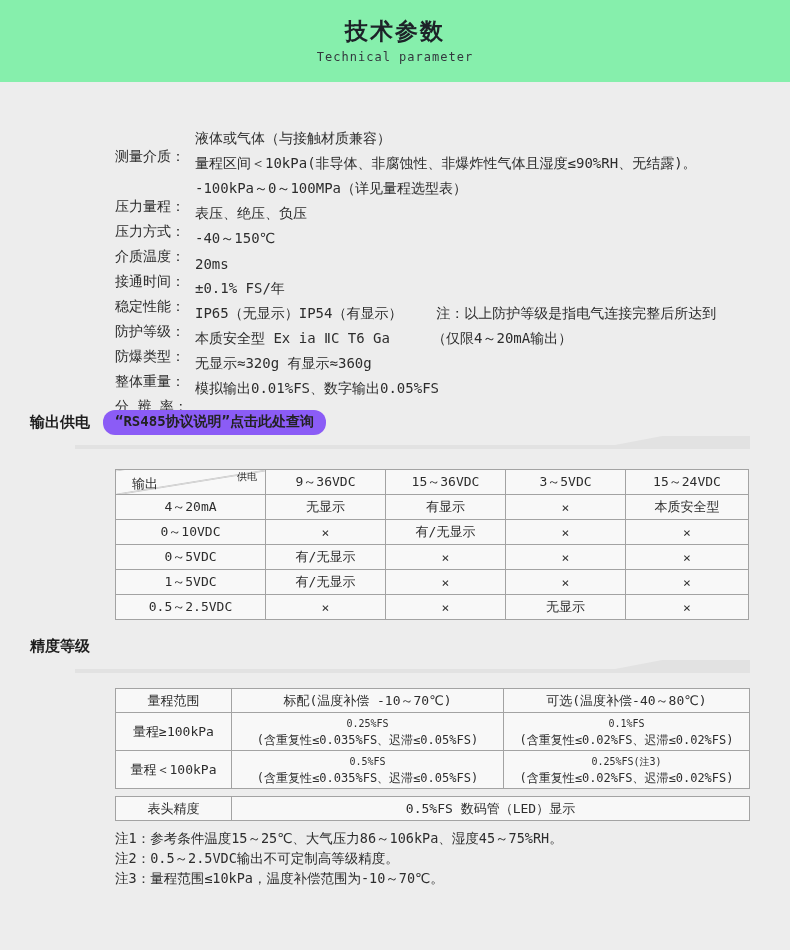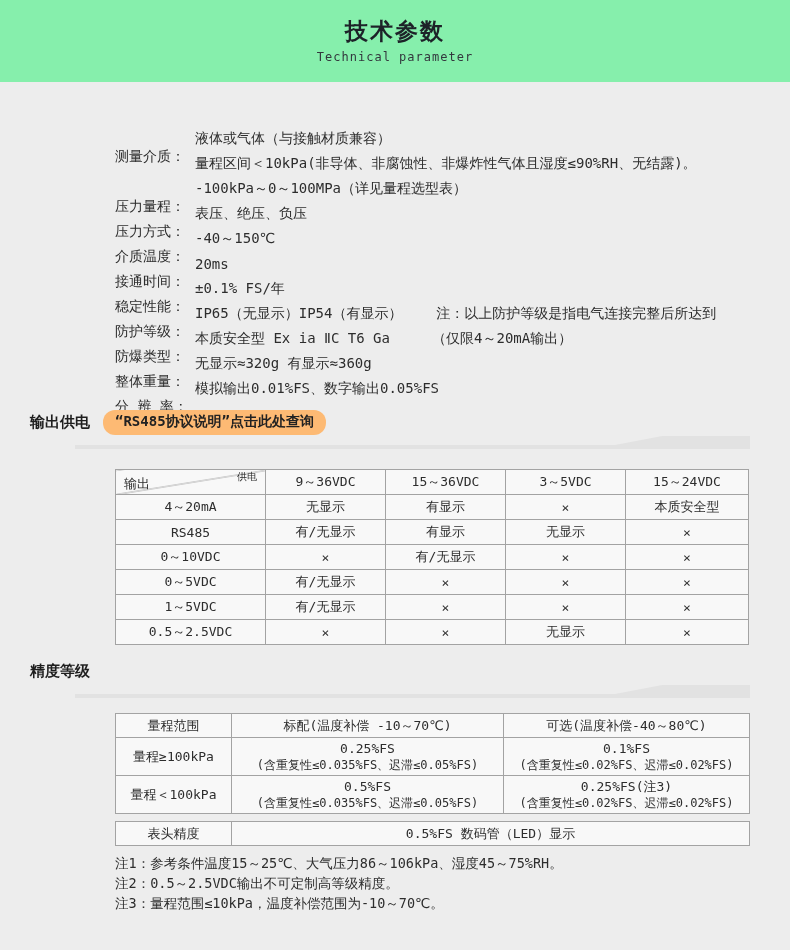--- a/index.html
+++ b/index.html
@@ -25,21 +25,21 @@
   .spec-row { display: flex; height: 25px; align-items: center; white-space: pre; }
   .spec-label { width: 80px; flex-shrink: 0; margin-top: 37px; }
   .spec-value { }
 
   
   .section-head { display: flex; align-items: center; margin: 9px 0 0 30px; height: 25px; }
   .section-head.no-badge { margin-top: 14px; }
   .section-title { font-size: 15px; font-weight: bold; color: #1e1e1e; }
   .badge {
     margin-left: 13px;
-    background: #fdba74;
+    background: #8b5cf6;
     border-radius: 12px;
     padding: 3px 12px 4px 12px;
     font-size: 14px;
     font-weight: bold;
     color: #222;
     cursor: pointer;
   }
   .stripe {
     margin-left: 75px;
     width: 675px;
@@ -66,28 +66,28 @@
   .out-table .c1 { width: 120px; }
   .out-table .c2 { width: 120px; }
   .out-table .c3 { width: 120px; }
   .out-table .c4 { width: 123px; }
   td.diag {
     position: relative;
     background-image: linear-gradient(to bottom right,
       transparent calc(50% - 0.8px), #a3a3a3 50%, transparent calc(50% + 0.8px));
   }
   .diag-tr { position: absolute; top: 0; right: 8px; font-size: 10px; }
-  .diag-bl { position: absolute; bottom: 1px; left: 8px; font-size: 13px; }
+  .diag-bl { position: absolute; bottom: 1px; left: 16px; font-size: 13px; }
 
   .acc-table { margin-top: 15px; }
   .acc-table .c0 { width: 116px; }
   .acc-table .c1 { width: 272px; }
   .acc-table .c2 { width: 246px; }
   .acc-table td.dbl { height: 38px; }
-  .cell-line1 { font-size: 13px; line-height: 16px; }
+  .cell-line1 { font-size: 10px; line-height: 16px; }
   .cell-line2 { font-size: 12px; line-height: 16px; }
 
   .disp-table { margin-top: 7px; }
   .disp-table .c0 { width: 116px; }
   .disp-table .c1 { width: 518px; }
 
   .notes { margin: 7px 0 0 115px; font-size: 13.5px; }
   .notes div { line-height: 20px; white-space: pre; }
 </style>
 </head>
@@ -164,27 +164,20 @@
     <td class="c4">15～24VDC</td>
   </tr>
   <tr>
     <td class="c0">4～20mA</td>
     <td class="c1">无显示</td>
     <td class="c2">有显示</td>
     <td class="c3">×</td>
     <td class="c4">本质安全型</td>
   </tr>
   <tr>
-    <td class="c0">RS485</td>
-    <td class="c1">有/无显示</td>
-    <td class="c2">有显示</td>
-    <td class="c3">无显示</td>
-    <td class="c4">×</td>
-  </tr>
-  <tr>
     <td class="c0">0～10VDC</td>
     <td class="c1">×</td>
     <td class="c2">有/无显示</td>
     <td class="c3">×</td>
     <td class="c4">×</td>
   </tr>
   <tr>
     <td class="c0">0～5VDC</td>
     <td class="c1">有/无显示</td>
     <td class="c2">×</td>

